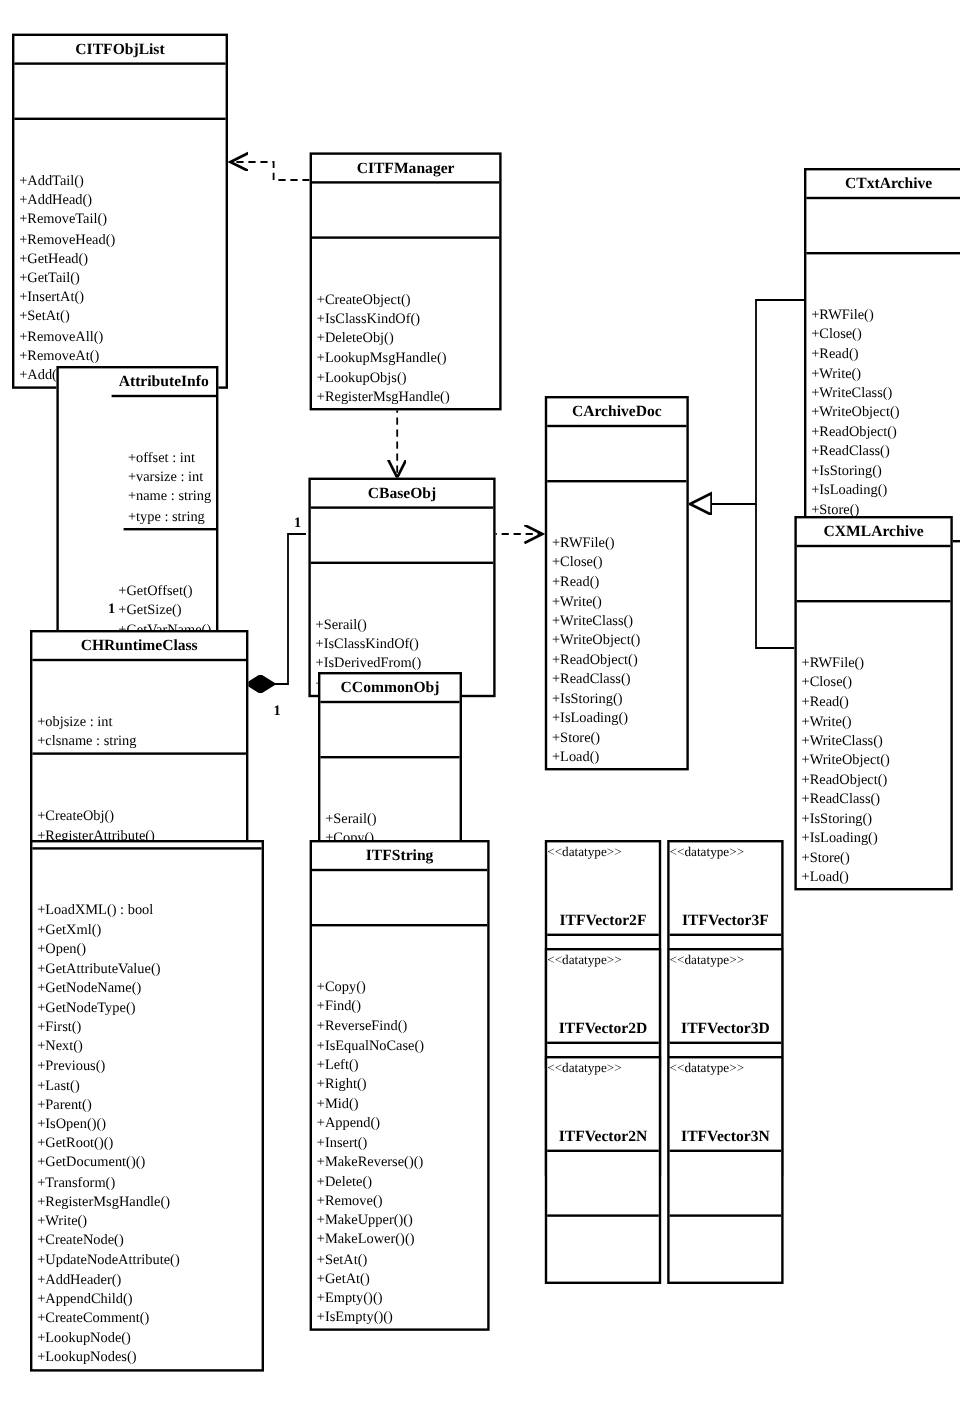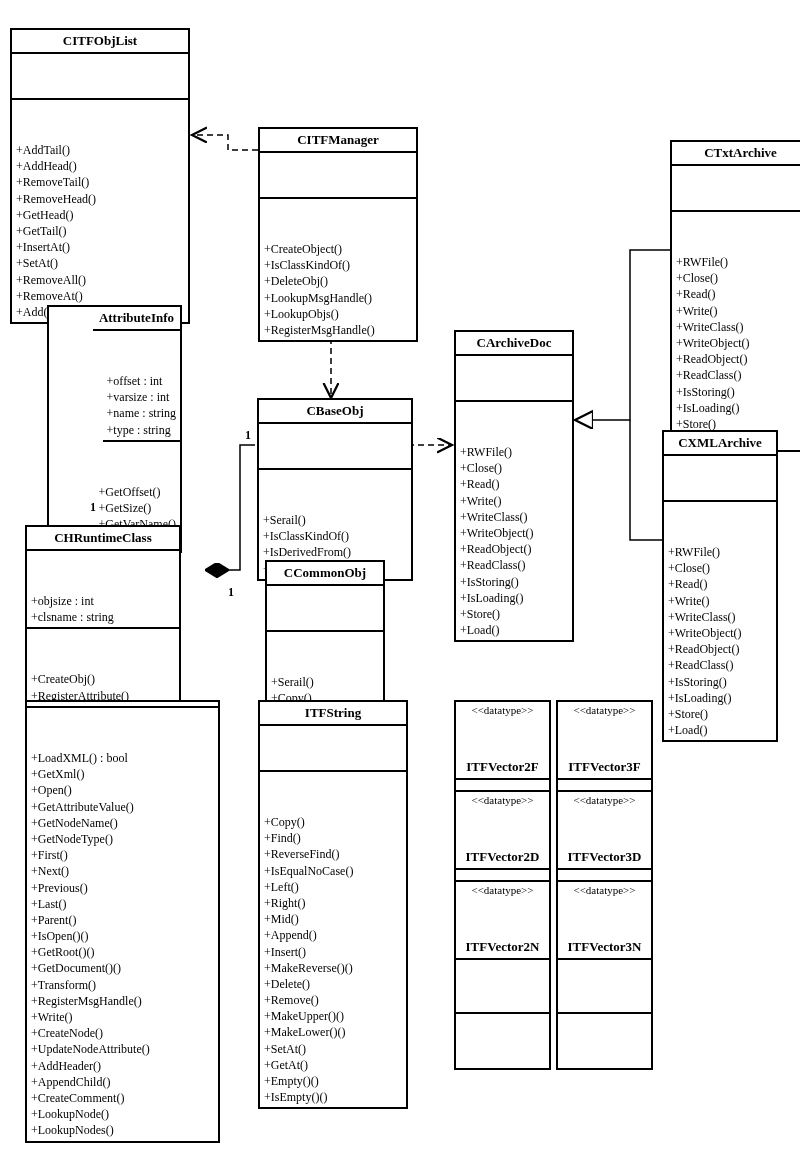--- a/index.html
+++ b/index.html
@@ -22,21 +22,21 @@
     gap: 40px;
   }
   .class-title {
     text-align: center;
     font-weight: bold;
     padding: 3px 6px;
     border-bottom: 2px solid #000;
     font-size: 13px;
   }
   .class-stereo {
-    text-align: center;
+    text-align: left;
     font-size: 11px;
     padding-top: 2px;
   }
   .class-attrs {
     border-bottom: 2px solid #000;
     padding: 2px 4px;
     min-height: 4px;
   }
   .class-ops {
     padding: 2px 4px;
@@ -182,40 +182,40 @@
       <div class="member">+WriteObject()</div>
       <div class="member">+ReadObject()</div>
       <div class="member">+ReadClass()</div>
       <div class="member">+IsStoring()</div>
       <div class="member">+IsLoading()</div>
       <div class="member">+Store()</div>
       <div class="member">+Load()</div>
     </div>
 </div>
 
-<div class="class-box" style="left:662px; top:430px; width:116px;">
+<div class="class-box" style="left:662px; top:430px; width:132px;">
   <div class="class-title">CXMLArchive</div>
   <div class="class-attrs"></div>
   <div class="class-ops">
       <div class="member">+RWFile()</div>
       <div class="member">+Close()</div>
       <div class="member">+Read()</div>
       <div class="member">+Write()</div>
       <div class="member">+WriteClass()</div>
       <div class="member">+WriteObject()</div>
       <div class="member">+ReadObject()</div>
       <div class="member">+ReadClass()</div>
       <div class="member">+IsStoring()</div>
       <div class="member">+IsLoading()</div>
       <div class="member">+Store()</div>
       <div class="member">+Load()</div>
     </div>
 </div>
 
-<div class="class-box" style="left:25px; top:525px; width:156px;">
+<div class="class-box" style="left:25px; top:525px; width:182px;">
   <div class="class-title">CHRuntimeClass</div>
   <div class="class-attrs">
       <div class="member">+objsize : int</div>
       <div class="member">+clsname : string</div>
     </div>
   <div class="class-ops">
       <div class="member">+CreateObj()</div>
       <div class="member">+RegisterAttribute()</div>
       <div class="member">+LookupClass()</div>
     </div>

